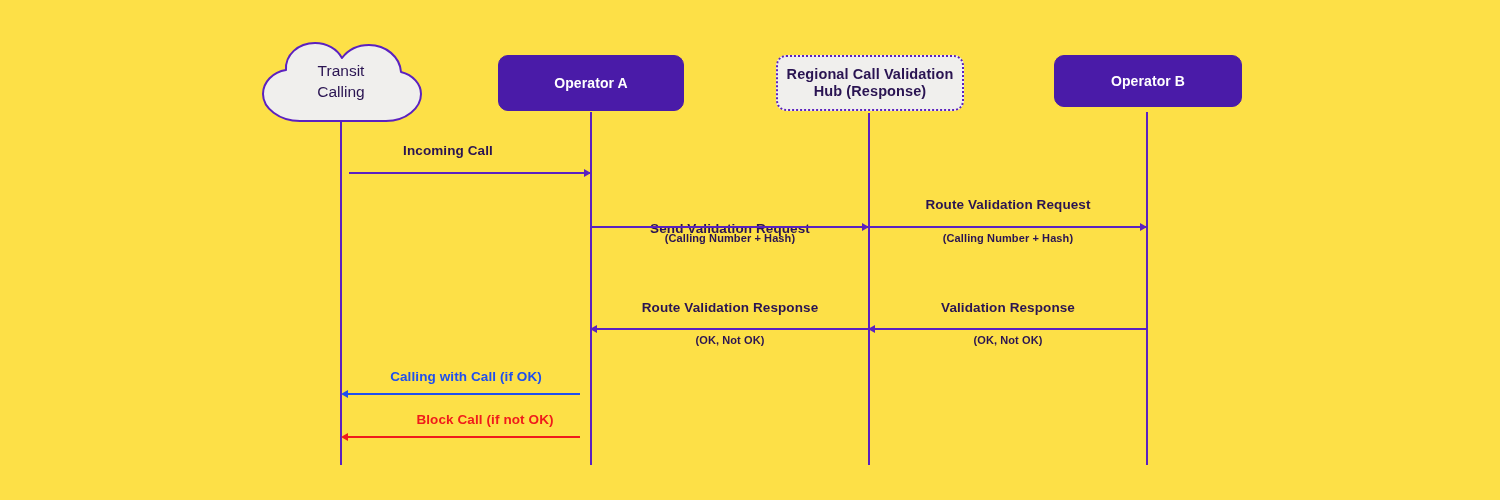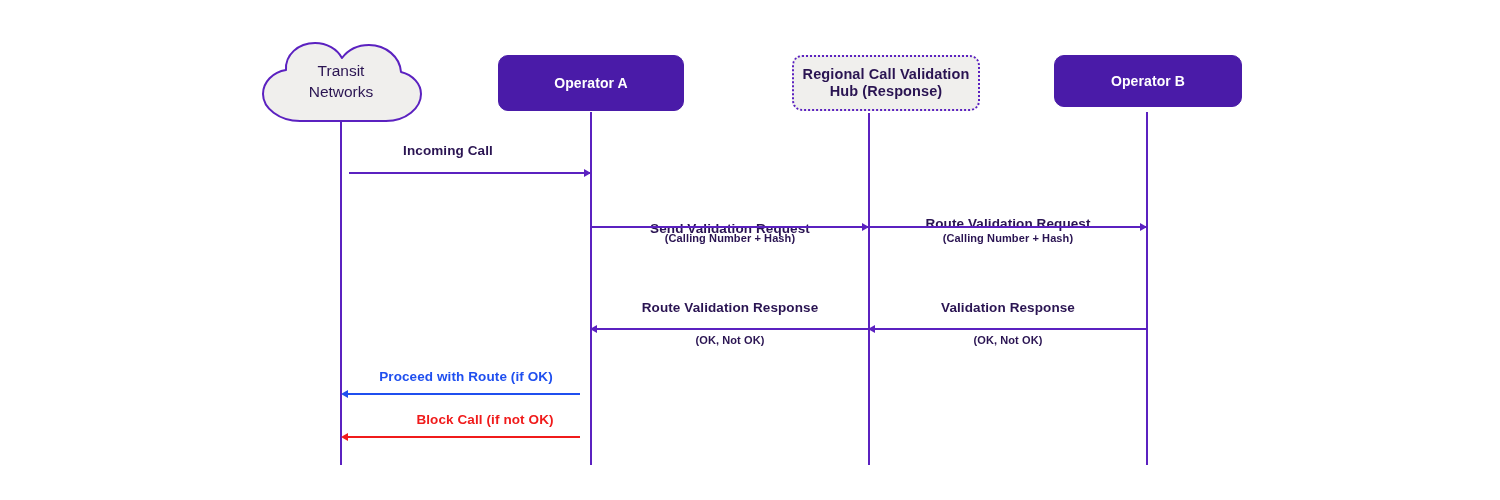--- a/index.html
+++ b/index.html
@@ -4,21 +4,21 @@
 <style>
   html, body {
     margin: 0;
     padding: 0;
     background: #000000;
   }
   #canvas {
     position: relative;
     width: 1500px;
     height: 500px;
-    background: #ffffff;
+    background: #fde047;
     overflow: hidden;
     font-family: "Liberation Sans", sans-serif;
   }
 
   
   .node {
     position: absolute;
     box-sizing: border-box;
     display: flex;
     align-items: center;
@@ -118,62 +118,62 @@
                C28,18 41,6 58,6
                C70,6 80,12 85,21
                C91,13 101,8 112,8
                C129,8 143,20 144,35
                C156,38 164,47 164,57
                C164,71 149,84 129,84
                Z" fill="#F0EFED" stroke="#5B21C0" stroke-width="2" stroke-linejoin="round"></path>
     </svg>
     <div class="cloud-label">
       <span>Transit</span>
-      <span>Networks</span>
+      <span>Calling</span>
     </div>
   </div>
 
   <div class="node node-solid" style="left:498px; top:55px; width:186px; height:56px;">
     <span>Operator A</span>
   </div>
 
-  <div class="node node-dotted" style="left:776px; top:55px; width:188px; height:56px; flex-direction:column;margin-left:16px;">
+  <div class="node node-dotted" style="left:776px; top:55px; width:188px; height:56px; flex-direction:column;">
     <span>Regional Call Validation</span>
     <span>Hub (Response)</span>
   </div>
 
   <div class="node node-solid" style="left:1054px; top:55px; width:188px; height:52px;">
     <span>Operator B</span>
   </div>
 
   <div class="msg-label" style="left:323px; top:143px; width:250px; color:#2A1452;">Incoming Call</div>
   <div class="msg-line" style="left:349px; top:172px; width:241px; background:#5B21C0;"></div>
   <div class="arrowhead" style="left:584px; top:169px; border-left:7px solid #5B21C0;"></div>
 
   <div class="msg-label" style="left:591px; top:197px; width:278px; color:#2A1452;margin-top:24px;">Send Validation Request</div>
   <div class="msg-line" style="left:592px; top:226px; width:276px; background:#5B21C0;"></div>
   <div class="arrowhead" style="left:862px; top:223px; border-left:7px solid #5B21C0;"></div>
   <div class="msg-sublabel" style="left:591px; top:232px; width:278px; color:#2A1452;">(Calling Number + Hash)</div>
 
-  <div class="msg-label" style="left:869px; top:197px; width:278px; color:#2A1452;margin-top:19px;">Route Validation Request</div>
+  <div class="msg-label" style="left:869px; top:197px; width:278px; color:#2A1452;">Route Validation Request</div>
   <div class="msg-line" style="left:870px; top:226px; width:276px; background:#5B21C0;"></div>
   <div class="arrowhead" style="left:1140px; top:223px; border-left:7px solid #5B21C0;"></div>
   <div class="msg-sublabel" style="left:869px; top:232px; width:278px; color:#2A1452;">(Calling Number + Hash)</div>
 
   <div class="msg-label" style="left:591px; top:300px; width:278px; color:#2A1452;">Route Validation Response</div>
   <div class="msg-line" style="left:597px; top:328px; width:271px; background:#5B21C0;"></div>
   <div class="arrowhead" style="left:590px; top:325px; border-right:7px solid #5B21C0;"></div>
   <div class="msg-sublabel" style="left:591px; top:334px; width:278px; color:#2A1452;">(OK, Not OK)</div>
 
   <div class="msg-label" style="left:869px; top:300px; width:278px; color:#2A1452;">Validation Response</div>
   <div class="msg-line" style="left:875px; top:328px; width:271px; background:#5B21C0;"></div>
   <div class="arrowhead" style="left:868px; top:325px; border-right:7px solid #5B21C0;"></div>
   <div class="msg-sublabel" style="left:869px; top:334px; width:278px; color:#2A1452;">(OK, Not OK)</div>
 
-  <div class="msg-label" style="left:341px; top:369px; width:250px; color:#1F4FEF;">Proceed with Route (if OK)</div>
+  <div class="msg-label" style="left:341px; top:369px; width:250px; color:#1F4FEF;">Calling with Call (if OK)</div>
   <div class="msg-line" style="left:348px; top:393px; width:232px; background:#1F4FEF;"></div>
   <div class="arrowhead" style="left:341px; top:390px; border-right:7px solid #1F4FEF;"></div>
 
   <div class="msg-label" style="left:341px; top:412px; width:288px; color:#F01B1B;">Block Call (if not OK)</div>
   <div class="msg-line" style="left:348px; top:436px; width:232px; background:#F01B1B;"></div>
   <div class="arrowhead" style="left:341px; top:433px; border-right:7px solid #F01B1B;"></div>
 
 </div>
 
 </body></html>

